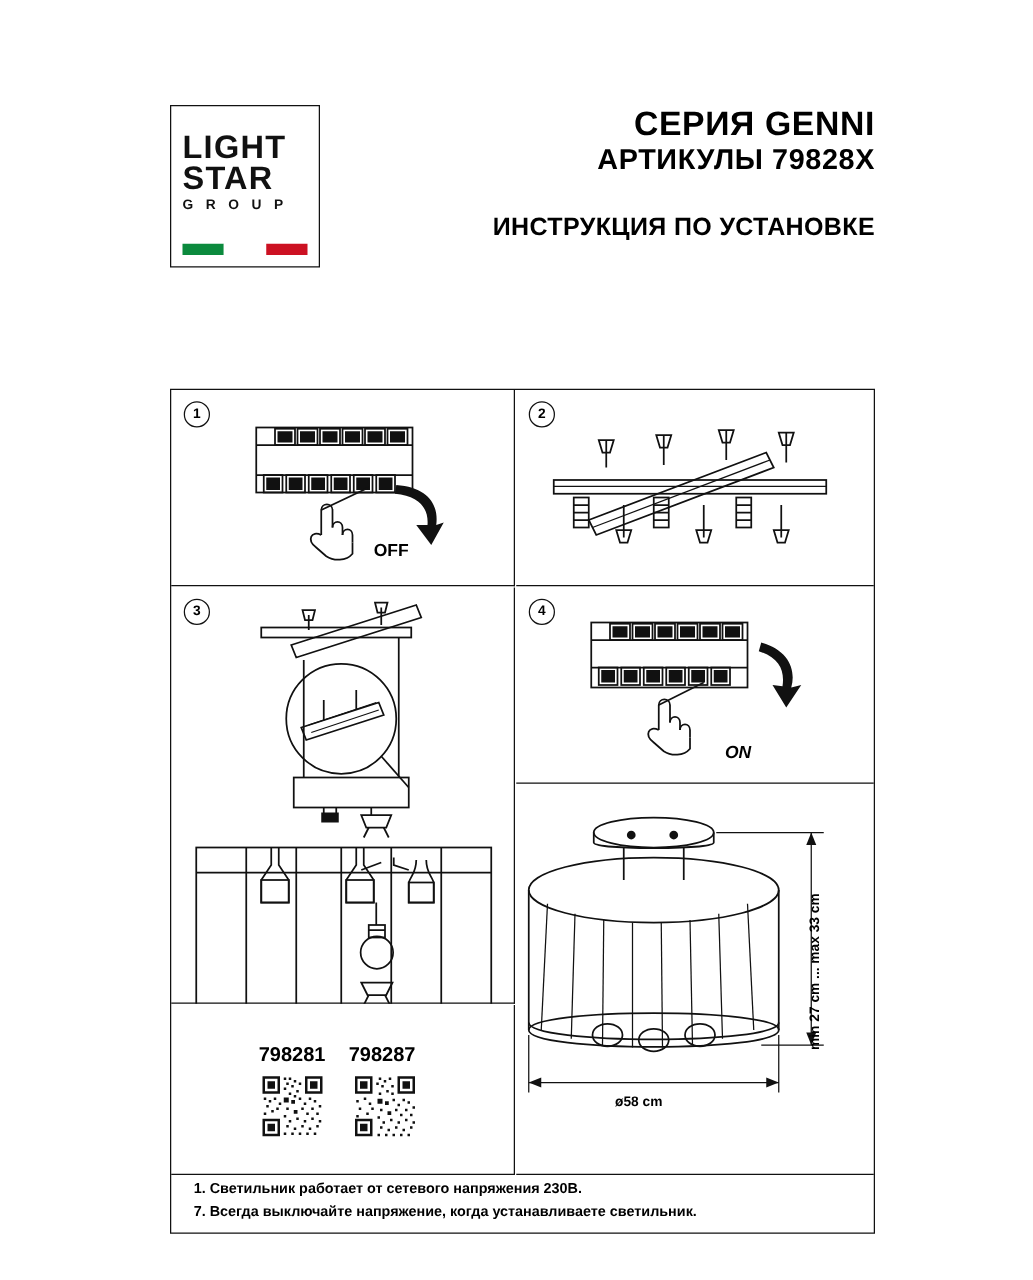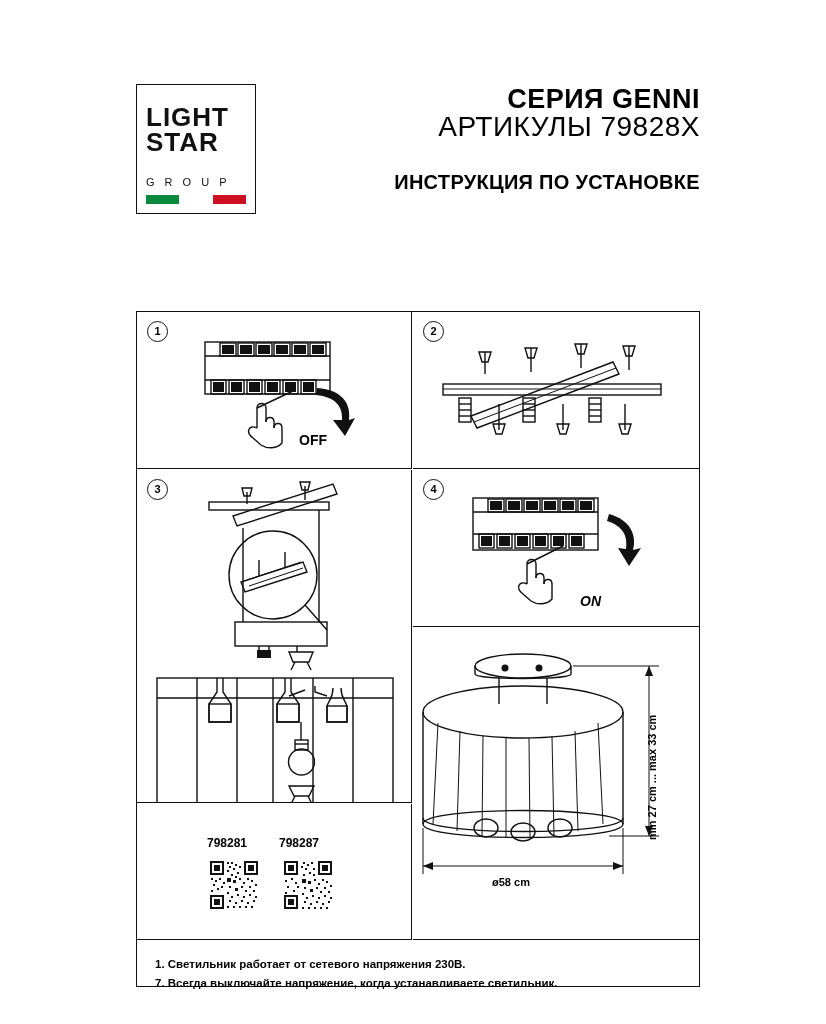--- a/index.html
+++ b/index.html
@@ -44,21 +44,22 @@
     font-weight: bold;
     font-size: 26px;
     line-height: 25px;
     letter-spacing: 1px;
     color: #111;
   }
   .logo-sub {
     font-size: 11px;
     letter-spacing: 3.5px;
     color: #111;
-    margin-top: 21px;
+    margin-top: 3px;
+    font-weight: bold;
   }
   .logo-flag {
     position: absolute;
     left: 9px;
     bottom: 9px;
     width: 100px;
     height: 9px;
     display: flex;
   }
   .logo-flag span { flex: 1 1 33.33%; display:block; }
@@ -73,22 +74,22 @@
     text-align: right;
     width: 420px;
   }
   .series {
     font-weight: bold;
     font-size: 27px;
     letter-spacing: 0.5px;
     line-height: 27px;
   }
   .article {
-    font-weight: normal;
-    font-size: 28px;
+    font-weight: bold;
+    font-size: 23px;
     letter-spacing: 0.5px;
     line-height: 28px;
   }
   .title {
     font-weight: bold;
     font-size: 20px;
     line-height: 26px;
     margin-top: 28px;
     letter-spacing: 0.3px;
   }
@@ -139,21 +140,21 @@
     line-height: 19px;
   }
 
   .qr-codes {
     position: absolute;
     left: 0; top: 0;
     width: 100%; height: 100%;
   }
   .qr-label {
     position: absolute;
-    font-size: 12px;
+    font-size: 16px;
     font-weight: bold;
   }
   .qr-img {
     position: absolute;
     width: 50px;
     height: 50px;
   }
 
   .dim-text {
     position: absolute;
@@ -618,21 +619,21 @@
             <rect x="19" y="47" width="2" height="2"></rect>
               <rect x="25" y="47" width="2" height="2"></rect>
             <rect x="31" y="47" width="2" height="2"></rect>
               <rect x="37" y="47" width="2" height="2"></rect>
             <rect x="43" y="47" width="2" height="2"></rect>
           </g>
         </svg>
       </div>
     </div>
 
-    <div class="cell" style="left:0; top:629px; width:562px; height:32px;">
+    <div class="cell" style="left:0; top:616px; width:562px; height:32px;">
       <div class="notes">
         <div>1. Светильник работает от сетевого напряжения 230В.</div>
         <div>7. Всегда выключайте напряжение, когда устанавливаете светильник.</div>
       </div>
     </div>
 
   </div>
 </div>
 
 </body></html>

